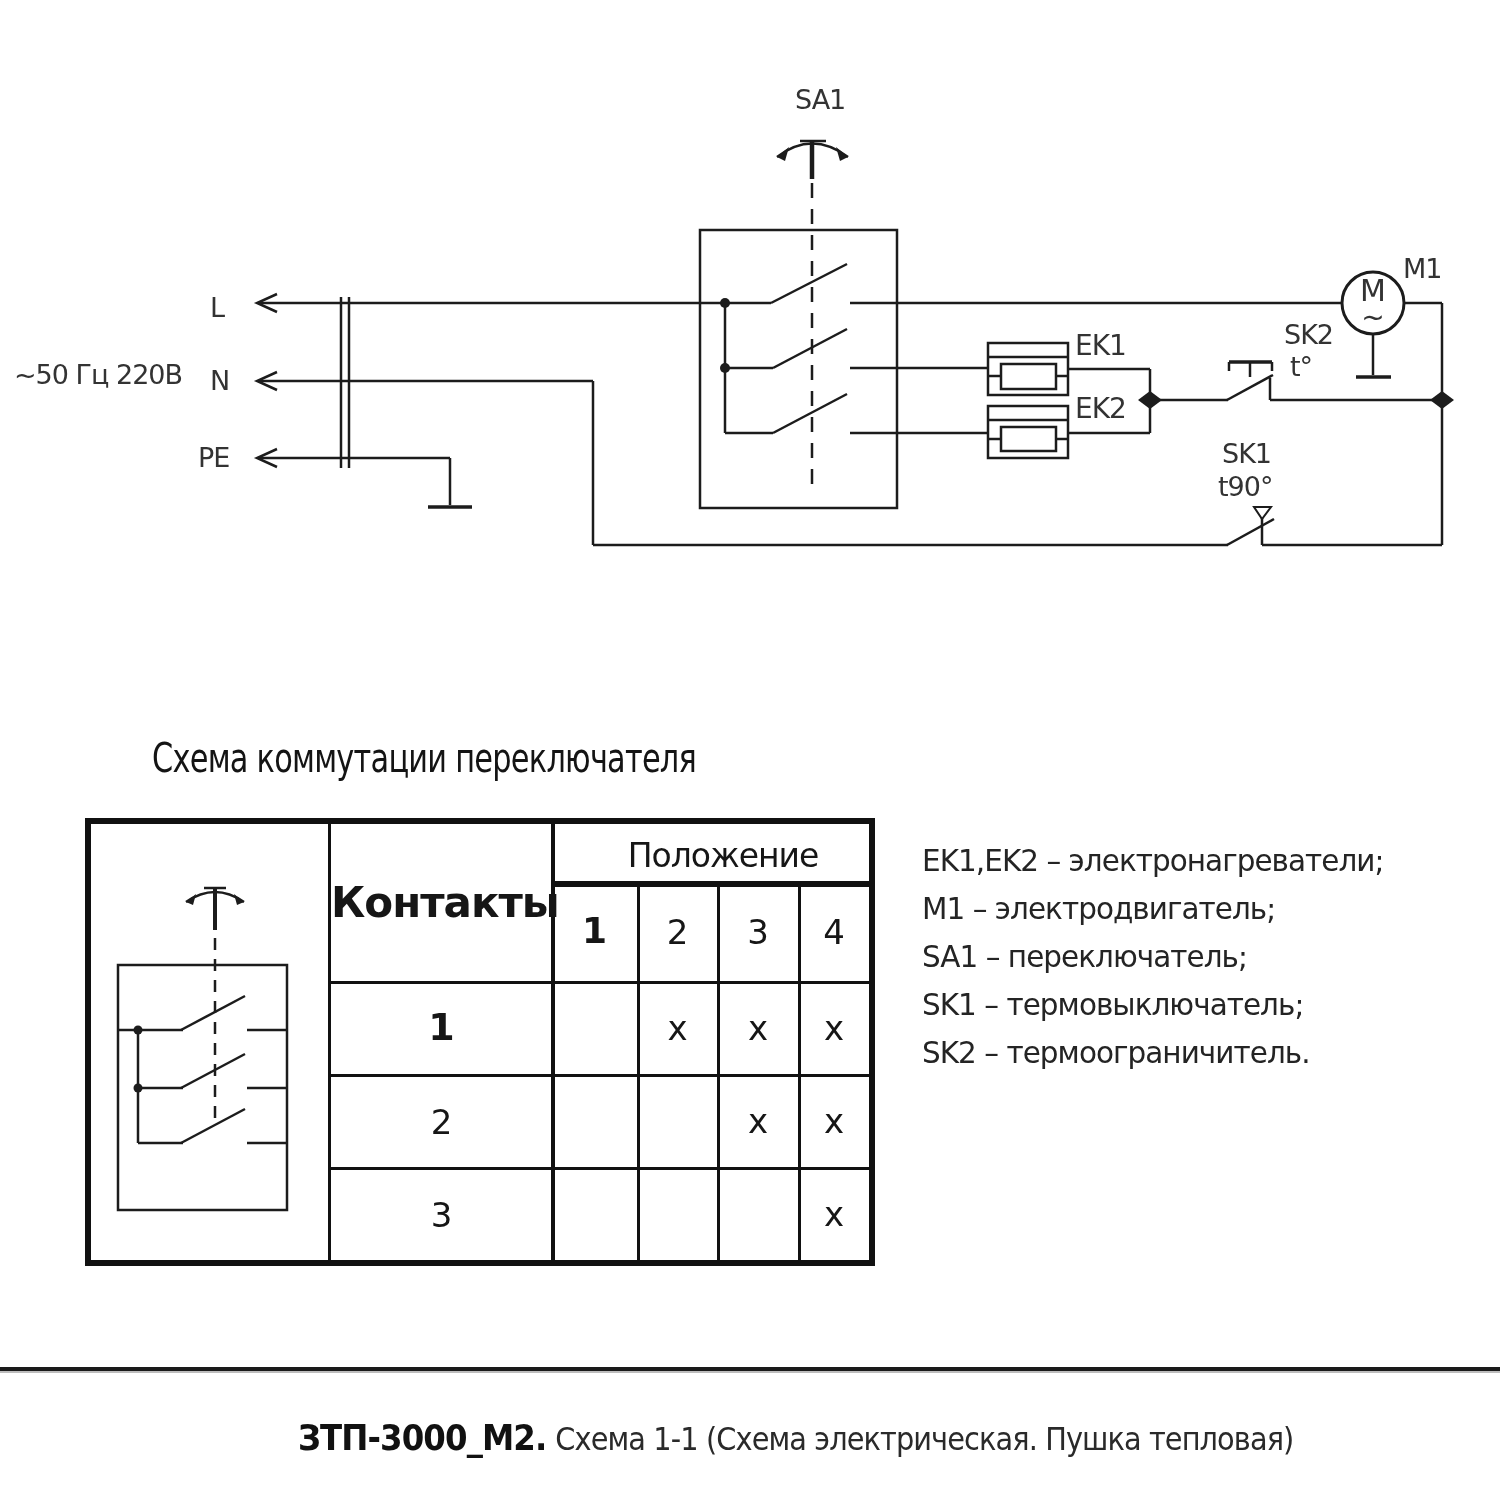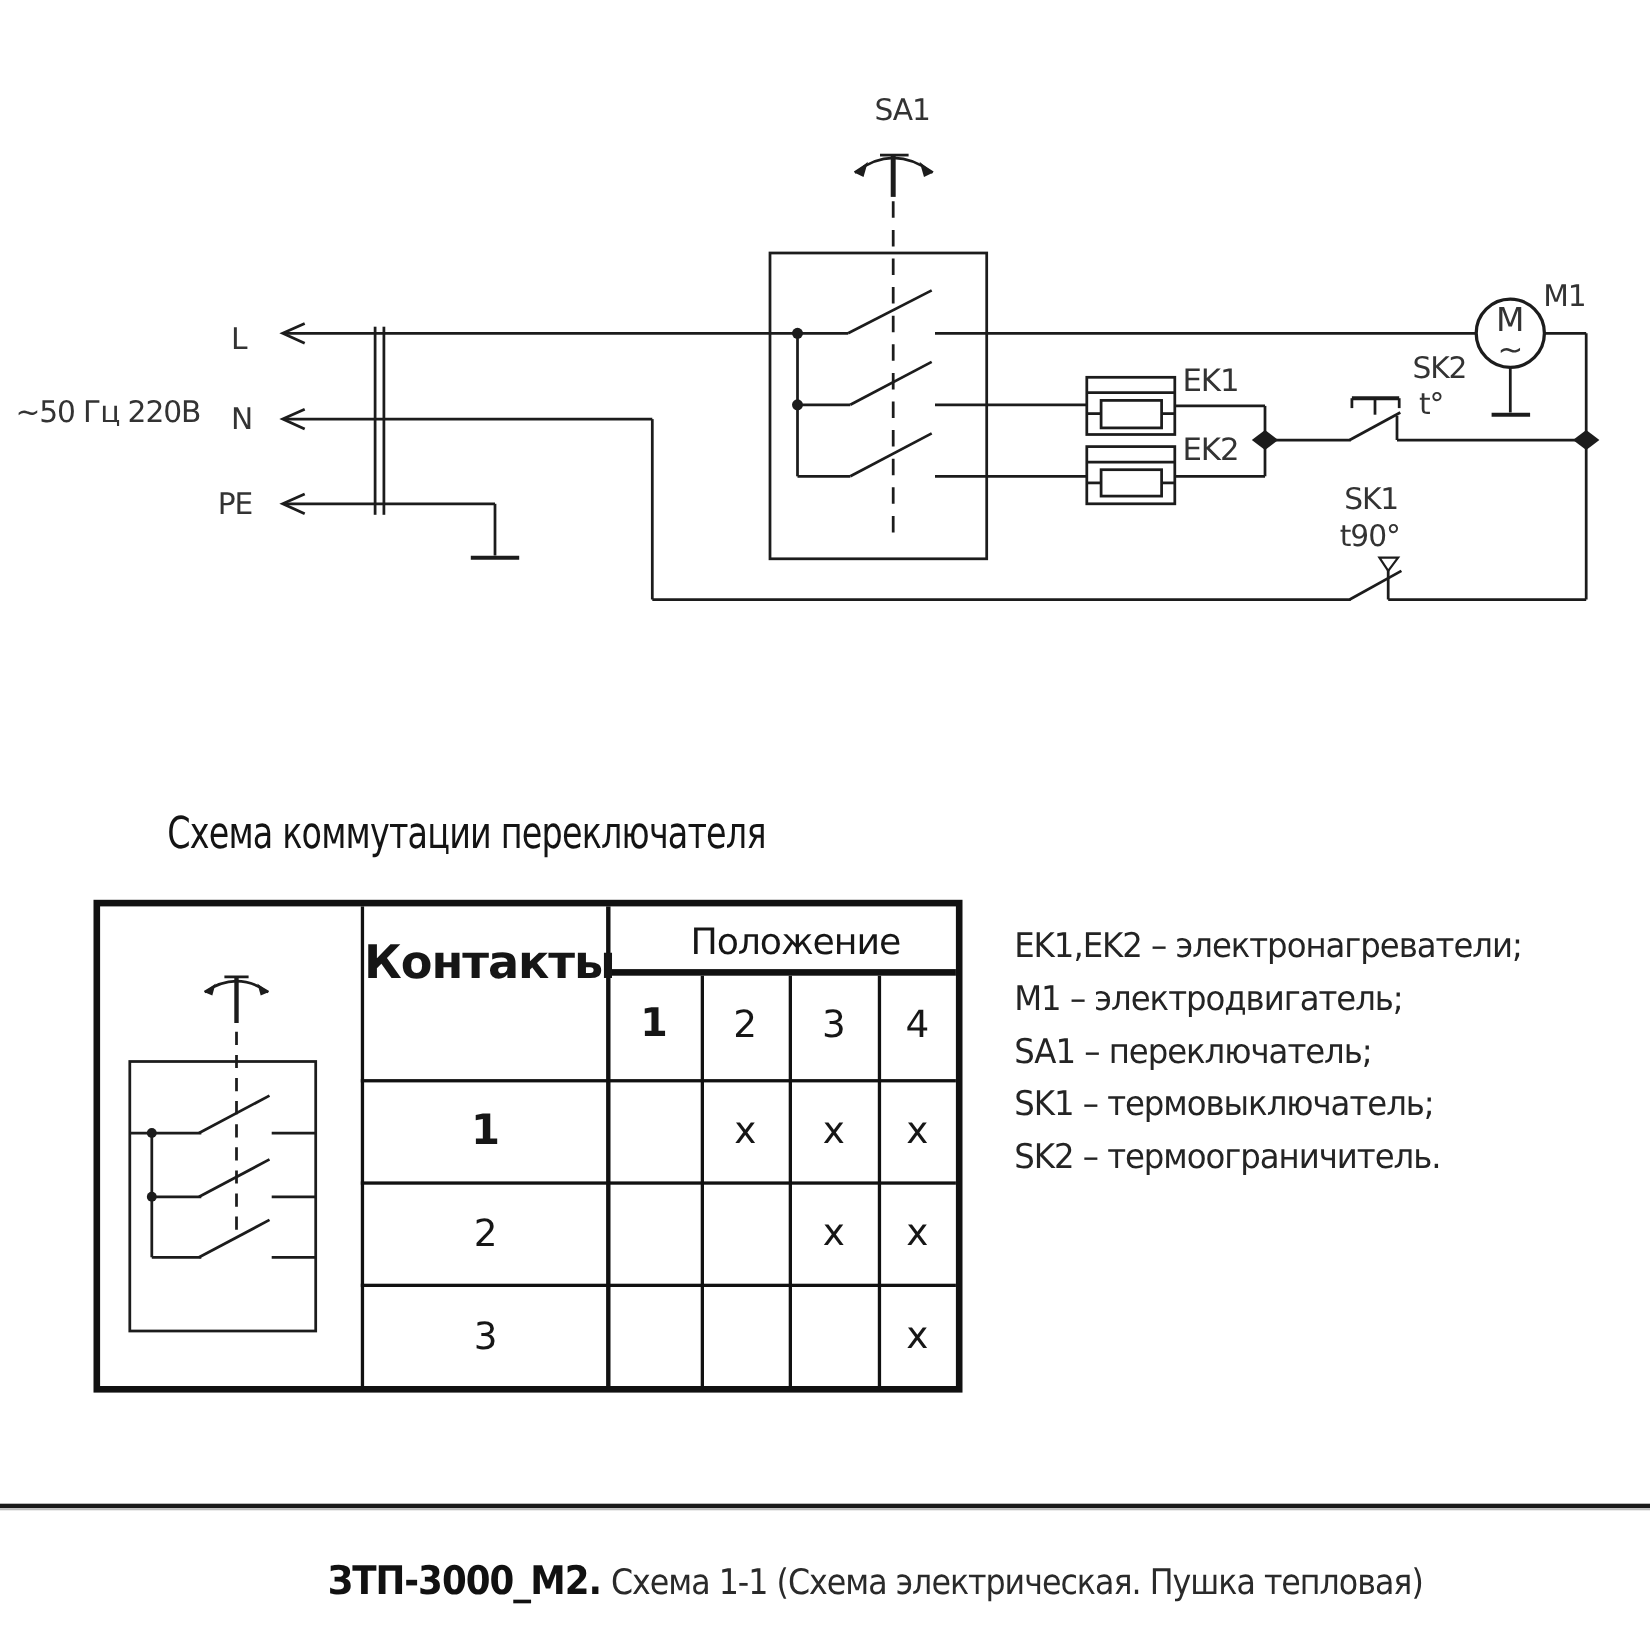--- a/index.html
+++ b/index.html
@@ -158,21 +158,21 @@
   <div class="gridline" style="left:328px;top:824px;width:3px;height:436px;"></div>
   <div class="gridline" style="left:551px;top:824px;width:4px;height:436px;"></div>
   <div class="gridline" style="left:551px;top:881px;width:318px;height:6px;"></div>
   <div class="gridline" style="left:637px;top:887px;width:3px;height:373px;"></div>
   <div class="gridline" style="left:717px;top:887px;width:3px;height:373px;"></div>
   <div class="gridline" style="left:798px;top:887px;width:3px;height:373px;"></div>
   <div class="gridline" style="left:328px;top:981px;width:541px;height:3px;"></div>
   <div class="gridline" style="left:328px;top:1074px;width:541px;height:3px;"></div>
   <div class="gridline" style="left:328px;top:1167px;width:541px;height:3px;"></div>
 
-  <div class="tbl-text" style="left:331px;top:850px;width:220px;font-size:42px;font-weight:600;">Контакты</div>
+  <div class="tbl-text" style="left:331px;top:878px;width:220px;font-size:42px;font-weight:600;">Контакты</div>
   <div class="tbl-text" style="left:551px;top:836px;width:344px;font-size:33px;font-weight:400;">Положение</div>
   <div class="tbl-text" style="left:551px;top:910px;width:86px;font-size:36px;font-weight:700;">1</div>
   <div class="tbl-text" style="left:637px;top:912px;width:80px;font-size:34px;">2</div>
   <div class="tbl-text" style="left:717px;top:912px;width:81px;font-size:34px;">3</div>
   <div class="tbl-text" style="left:798px;top:912px;width:71px;font-size:34px;">4</div>
 
   <div class="tbl-text" style="left:331px;top:1005px;width:220px;font-size:38px;font-weight:700;">1</div>
   <div class="tbl-text" style="left:331px;top:1102px;width:220px;font-size:34px;">2</div>
   <div class="tbl-text" style="left:331px;top:1195px;width:220px;font-size:34px;">3</div>
 

